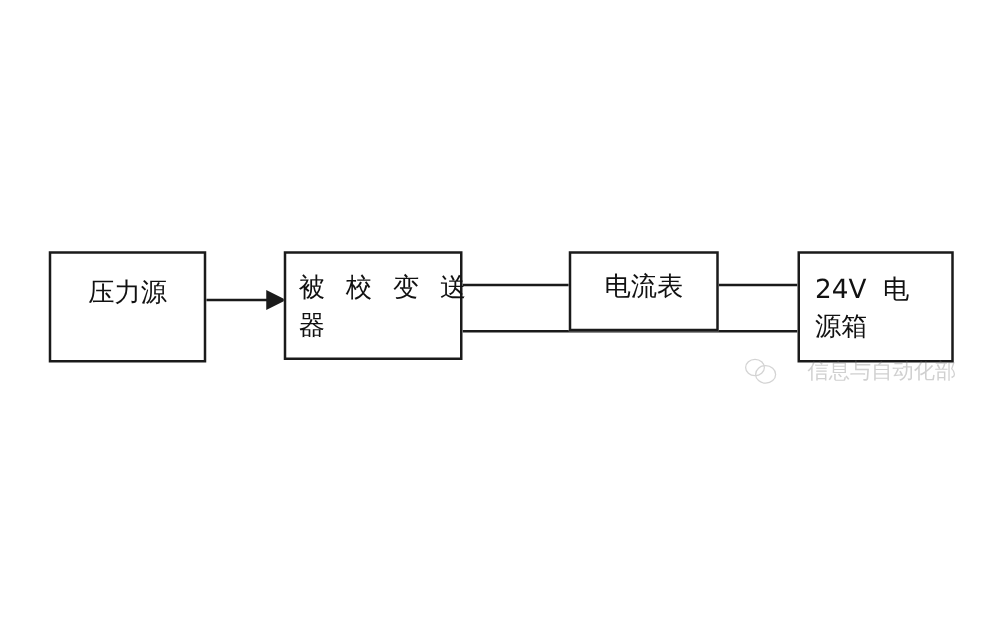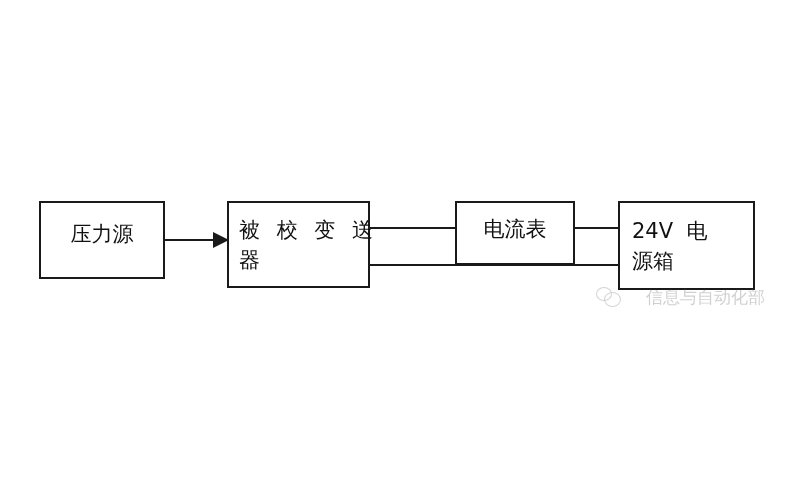--- a/index.html
+++ b/index.html
@@ -33,33 +33,33 @@
     right: 0;
     color: #111111;
     font-family: "DejaVu Sans", "Liberation Sans", sans-serif;
     font-size: 21px;
     line-height: 30px;
     text-align: center;
     white-space: pre;
   }
 
   
-  #block-pressure-source { left: 39px;  top: 201px; width: 126px; height: 78px; }
+  #block-pressure-source { left: 39px;  top: 201px; width: 126px; height: 89px; }
   #block-pressure-source .label { top: 16px; }
 
   
   #block-transmitter { left: 227px; top: 201px; width: 143px; height: 87px; }
   #block-transmitter .label { top: 12px; text-align: left; padding-left: 10px; letter-spacing: 5px; }
 
   
   #block-ammeter { left: 455px; top: 201px; width: 120px; height: 64px; }
   #block-ammeter .label { top: 11px; }
 
   
-  #block-power-supply { left: 618px; top: 201px; width: 137px; height: 89px; }
+  #block-power-supply { left: 638px; top: 201px; width: 125px; height: 89px; }
   #block-power-supply .label { top: 13px; text-align: left; padding-left: 12px; }
 
   
   .wire-h {
     position: absolute;
     height: 2px;
     background: #1a1a1a;
     z-index: 1;
   }
 

